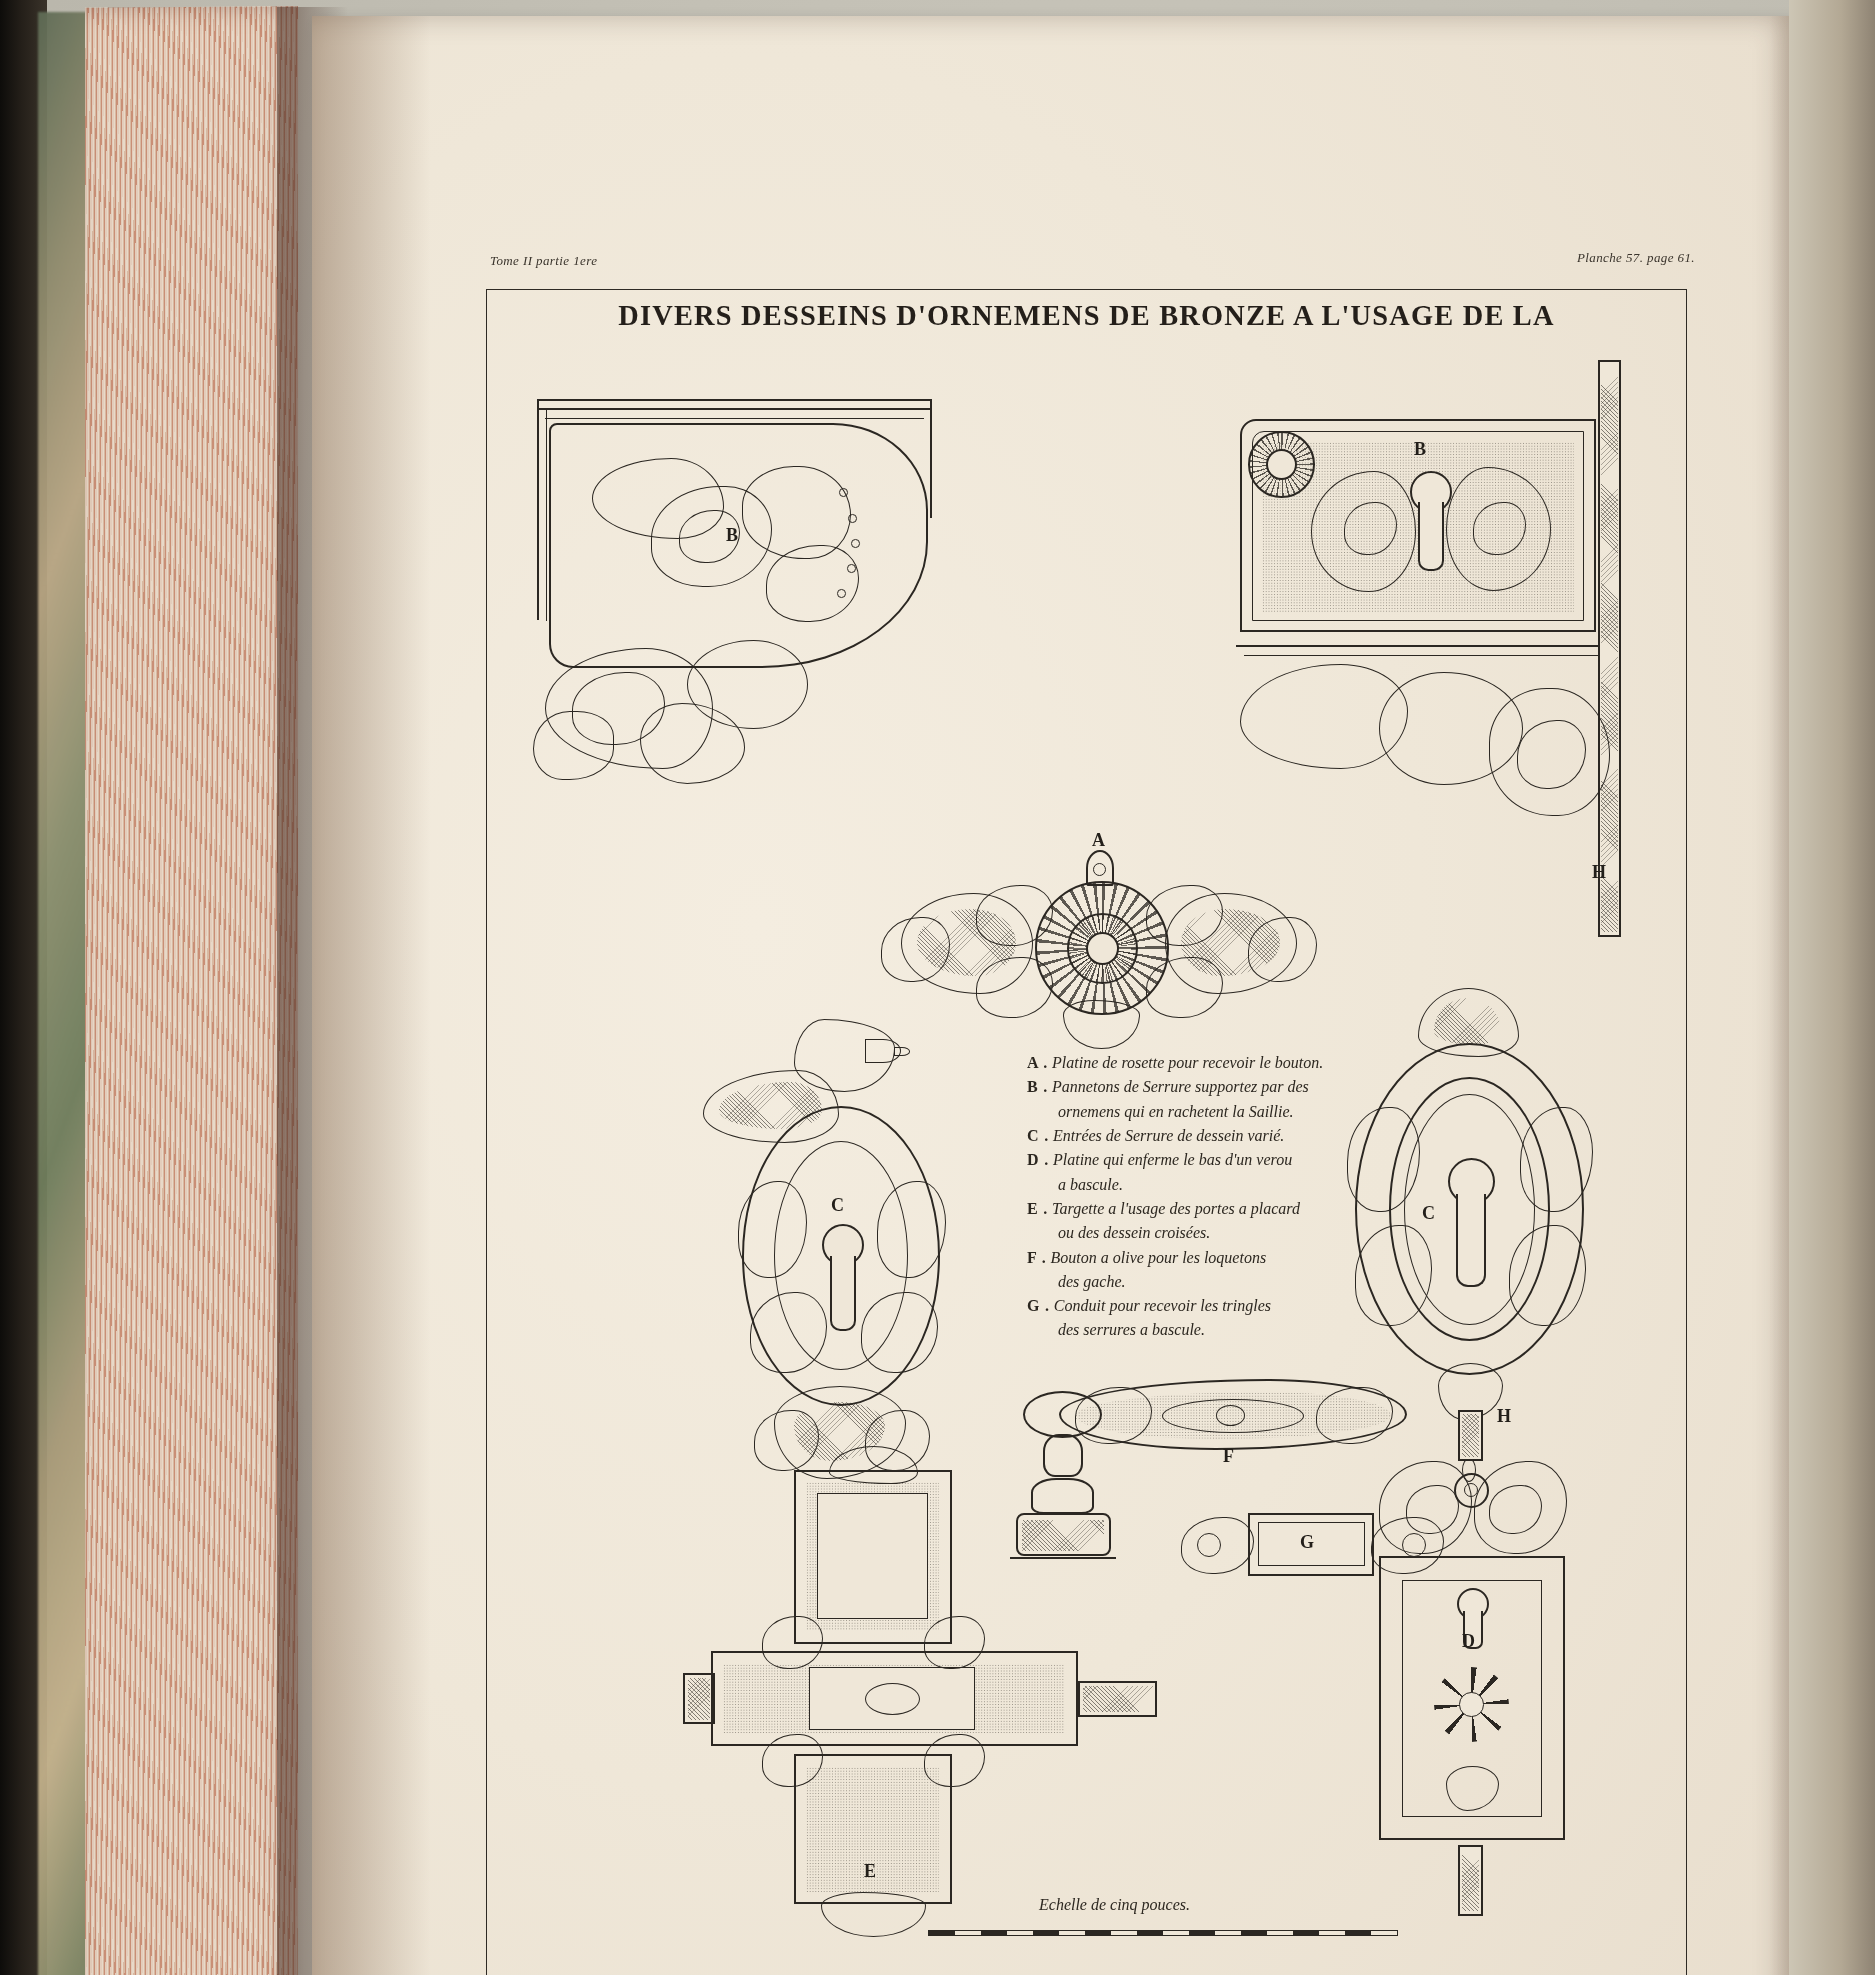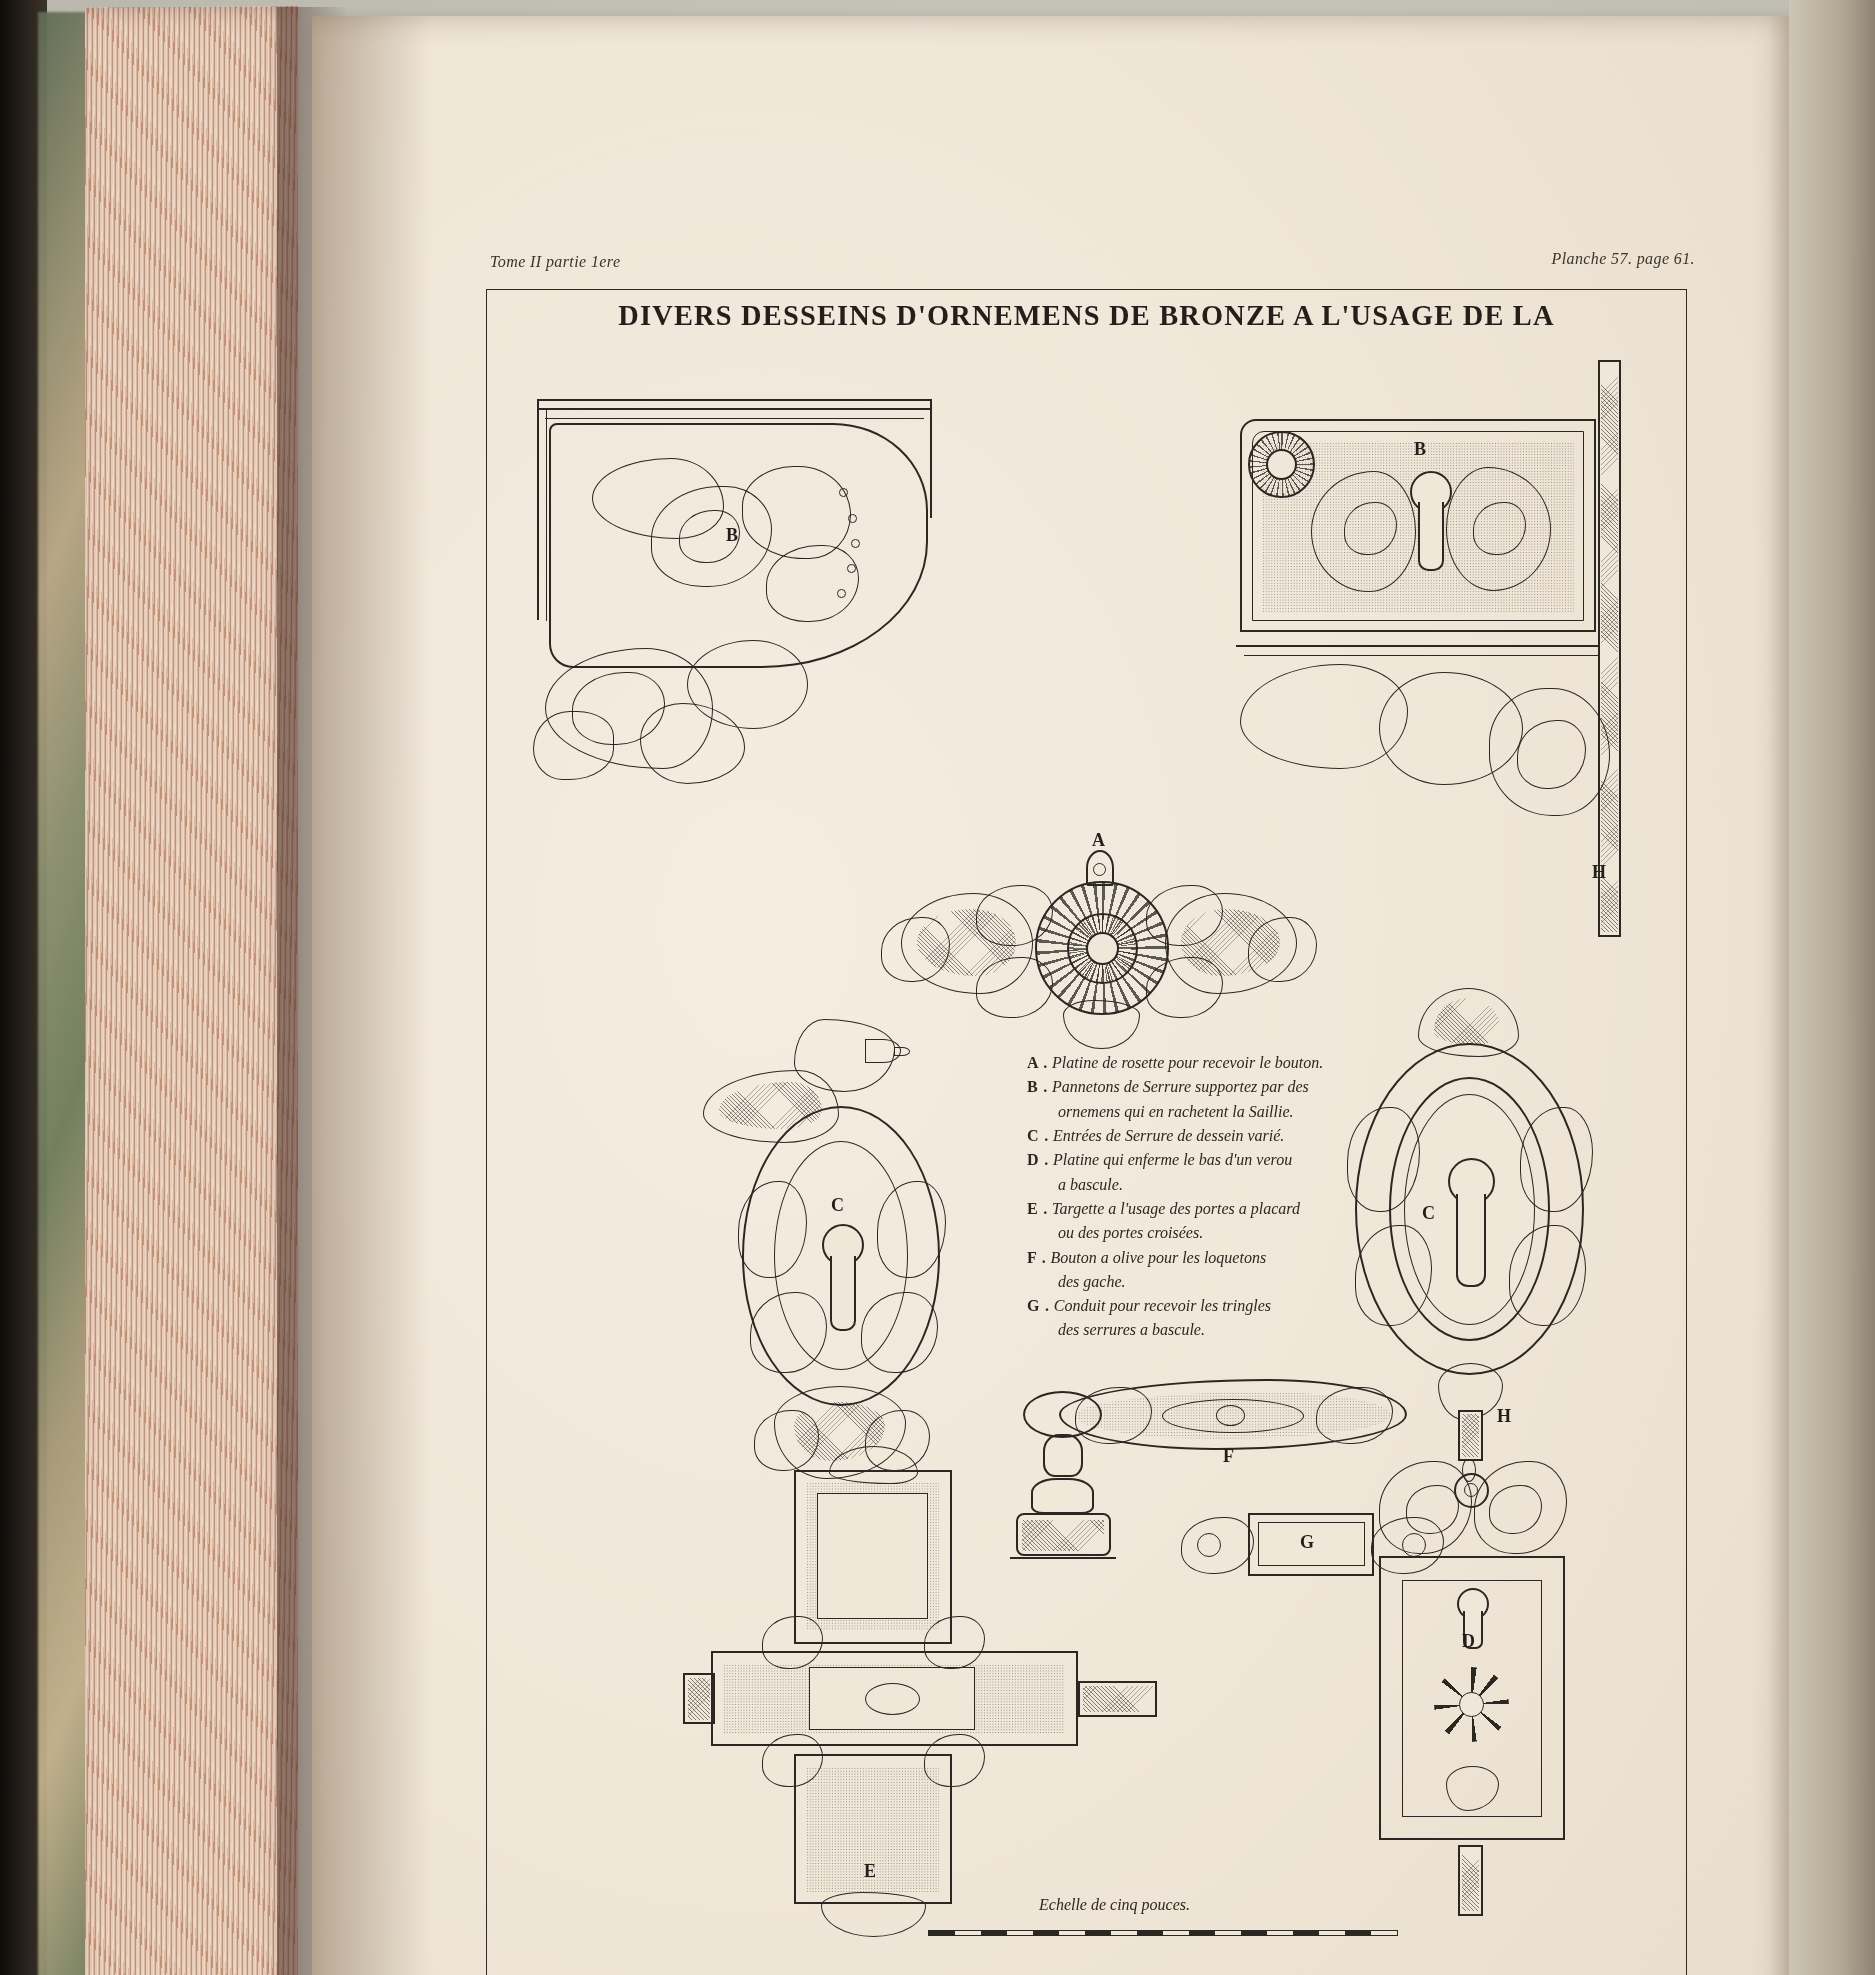--- a/index.html
+++ b/index.html
@@ -108,21 +108,21 @@
     left: 474px;
     top: 253px;
     width: 1225px;
     height: 1817px;
     color: #2a2622;
   }
 
   .running-head {
     position: absolute;
     font-style: italic;
-    font-size: 16px;
+    font-size: 13px;
     letter-spacing: 0.4px;
     color: #3a342c;
     white-space: nowrap;
   }
   .rh-left  { left: 16px;  top: 0px; }
   .rh-right { right: 4px; top: -3.2px; }
 
   .frame {
     position: absolute;
     left: 12px;
@@ -473,21 +473,21 @@
 
     <span class="legend-row"><span class="key">C .</span>
       <span>Entrées de Serrure de dessein varié.</span></span>
 
     <span class="legend-row"><span class="key">D .</span>
       <span>Platine qui enferme le bas d'un verou</span></span>
     <span class="legend-cont">a bascule.</span>
 
     <span class="legend-row"><span class="key">E .</span>
       <span>Targette a l'usage des portes a placard</span></span>
-    <span class="legend-cont">ou des portes croisées.</span>
+    <span class="legend-cont">ou des dessein croisées.</span>
 
     <span class="legend-row"><span class="key">F .</span>
       <span>Bouton a olive pour les loquetons</span></span>
     <span class="legend-cont">des gache.</span>
 
     <span class="legend-row"><span class="key">G .</span>
       <span>Conduit pour recevoir les tringles</span></span>
     <span class="legend-cont">des serrures a bascule.</span>
   </div>
 

